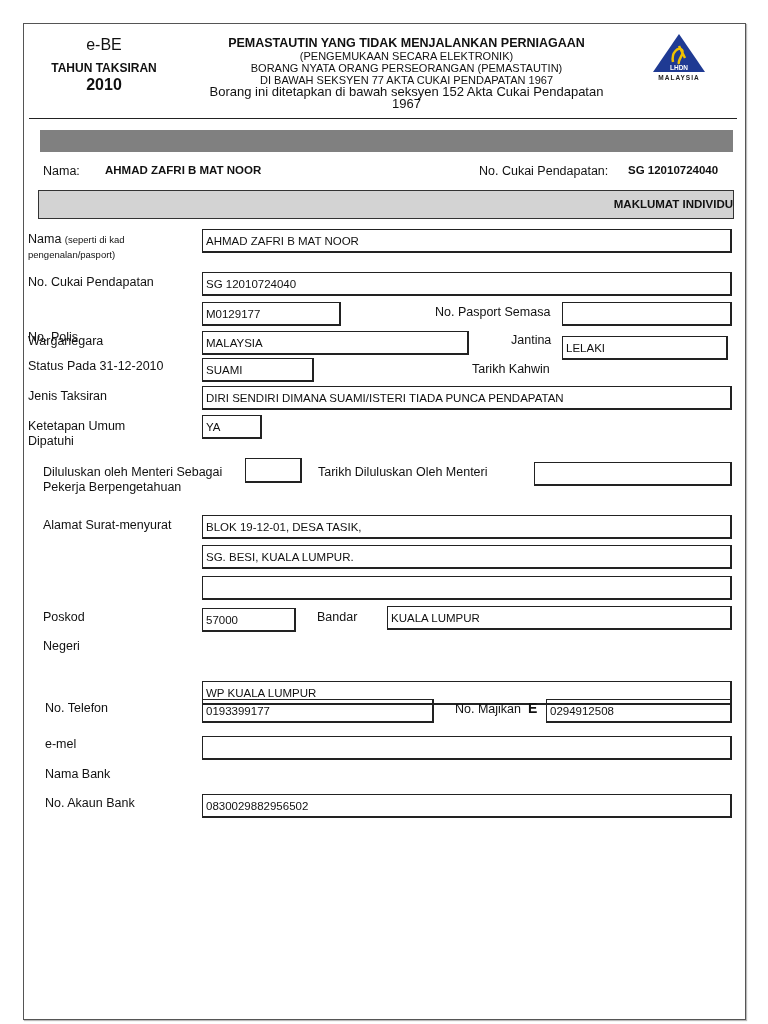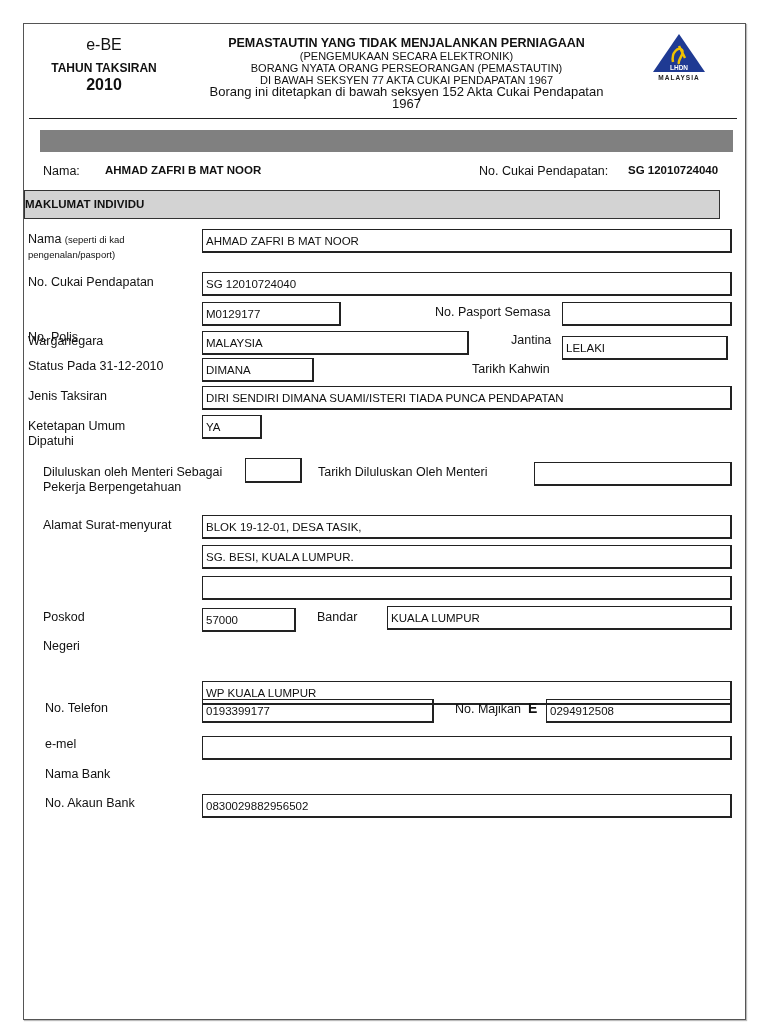--- a/index.html
+++ b/index.html
@@ -13,22 +13,22 @@
   .tahun { top: 37px; font-size: 12px; font-weight: bold; }
   .year { top: 52px; font-size: 16px; font-weight: bold; }
   .hdr-center { position: absolute; left: 170px; width: 425px; top: 12px; text-align: center; line-height: 12px; font-size: 11px; }
   .hdr-center .t1 { font-size: 12.5px; font-weight: bold; line-height: 14px; }
   .hdr-center .t5 { font-size: 13px; }
   .logo { position: absolute; left: 625px; top: 8px; width: 60px; height: 50px; }
   .hdr-rule { position: absolute; left: 5px; right: 8px; top: 94px; height: 0; border-top: 1px solid #222; }
   .greybar { position: absolute; left: 16px; width: 693px; top: 106px; height: 22px; background: #808080; }
   .summary-label { font-size: 12.5px; }
   .summary-val { font-size: 11.5px; font-weight: bold; }
-  .section-hdr { position: absolute; left: 0; width: 694px; top: 166px; height: 27px;
-                 background: #d3d3d3; border: 1px solid #333; text-align: left; line-height: 27px;
+  .section-hdr { position: absolute; left: 14px; width: 694px; top: 166px; height: 27px;
+                 background: #d3d3d3; border: 1px solid #333; text-align: right; line-height: 27px;
                  font-size: 11.5px; font-weight: bold; }
   .lbl { position: absolute; font-size: 12.5px; line-height: 15px; }
   .lbl small { font-size: 9.5px; }
   .box { position: absolute; box-sizing: border-box; height: 24px; border: 1px solid #222;
          border-right-width: 2px; border-bottom-width: 2px; font-size: 11.5px; line-height: 22px;
          padding-left: 3px; white-space: nowrap; overflow: hidden; }
   .bold-e { font-weight: bold; font-size: 14px; }
 </style>
 </head>
 <body>
@@ -79,21 +79,21 @@
   <div class="box" style="left:178px; top:278px; width:139px;">M0129177</div>
   <div class="lbl" style="left:411px; top:281px;">No. Pasport Semasa</div>
   <div class="box" style="left:538px; top:278px; width:170px;"></div>
 
   <div class="lbl" style="left:4px; top:310px;">Warganegara</div>
   <div class="box" style="left:178px; top:307px; width:267px;">MALAYSIA</div>
   <div class="lbl" style="left:487px; top:309px;">Jantina</div>
   <div class="box" style="left:538px; top:312px; width:166px;">LELAKI</div>
 
   <div class="lbl" style="left:4px; top:335px;">Status Pada 31-12-2010</div>
-  <div class="box" style="left:178px; top:334px; width:112px;">DIMANA</div>
+  <div class="box" style="left:178px; top:334px; width:112px;">SUAMI</div>
   <div class="lbl" style="left:448px; top:338px;">Tarikh Kahwin</div>
 
   <div class="lbl" style="left:4px; top:365px;">Jenis Taksiran</div>
   <div class="box" style="left:178px; top:362px; width:530px;">DIRI SENDIRI DIMANA SUAMI/ISTERI TIADA PUNCA PENDAPATAN</div>
 
   <div class="lbl" style="left:4px; top:395px;">
     <span>Ketetapan Umum</span><br>
     <span>Dipatuhi</span>
   </div>
   <div class="box" style="left:178px; top:391px; width:60px;">YA</div>

